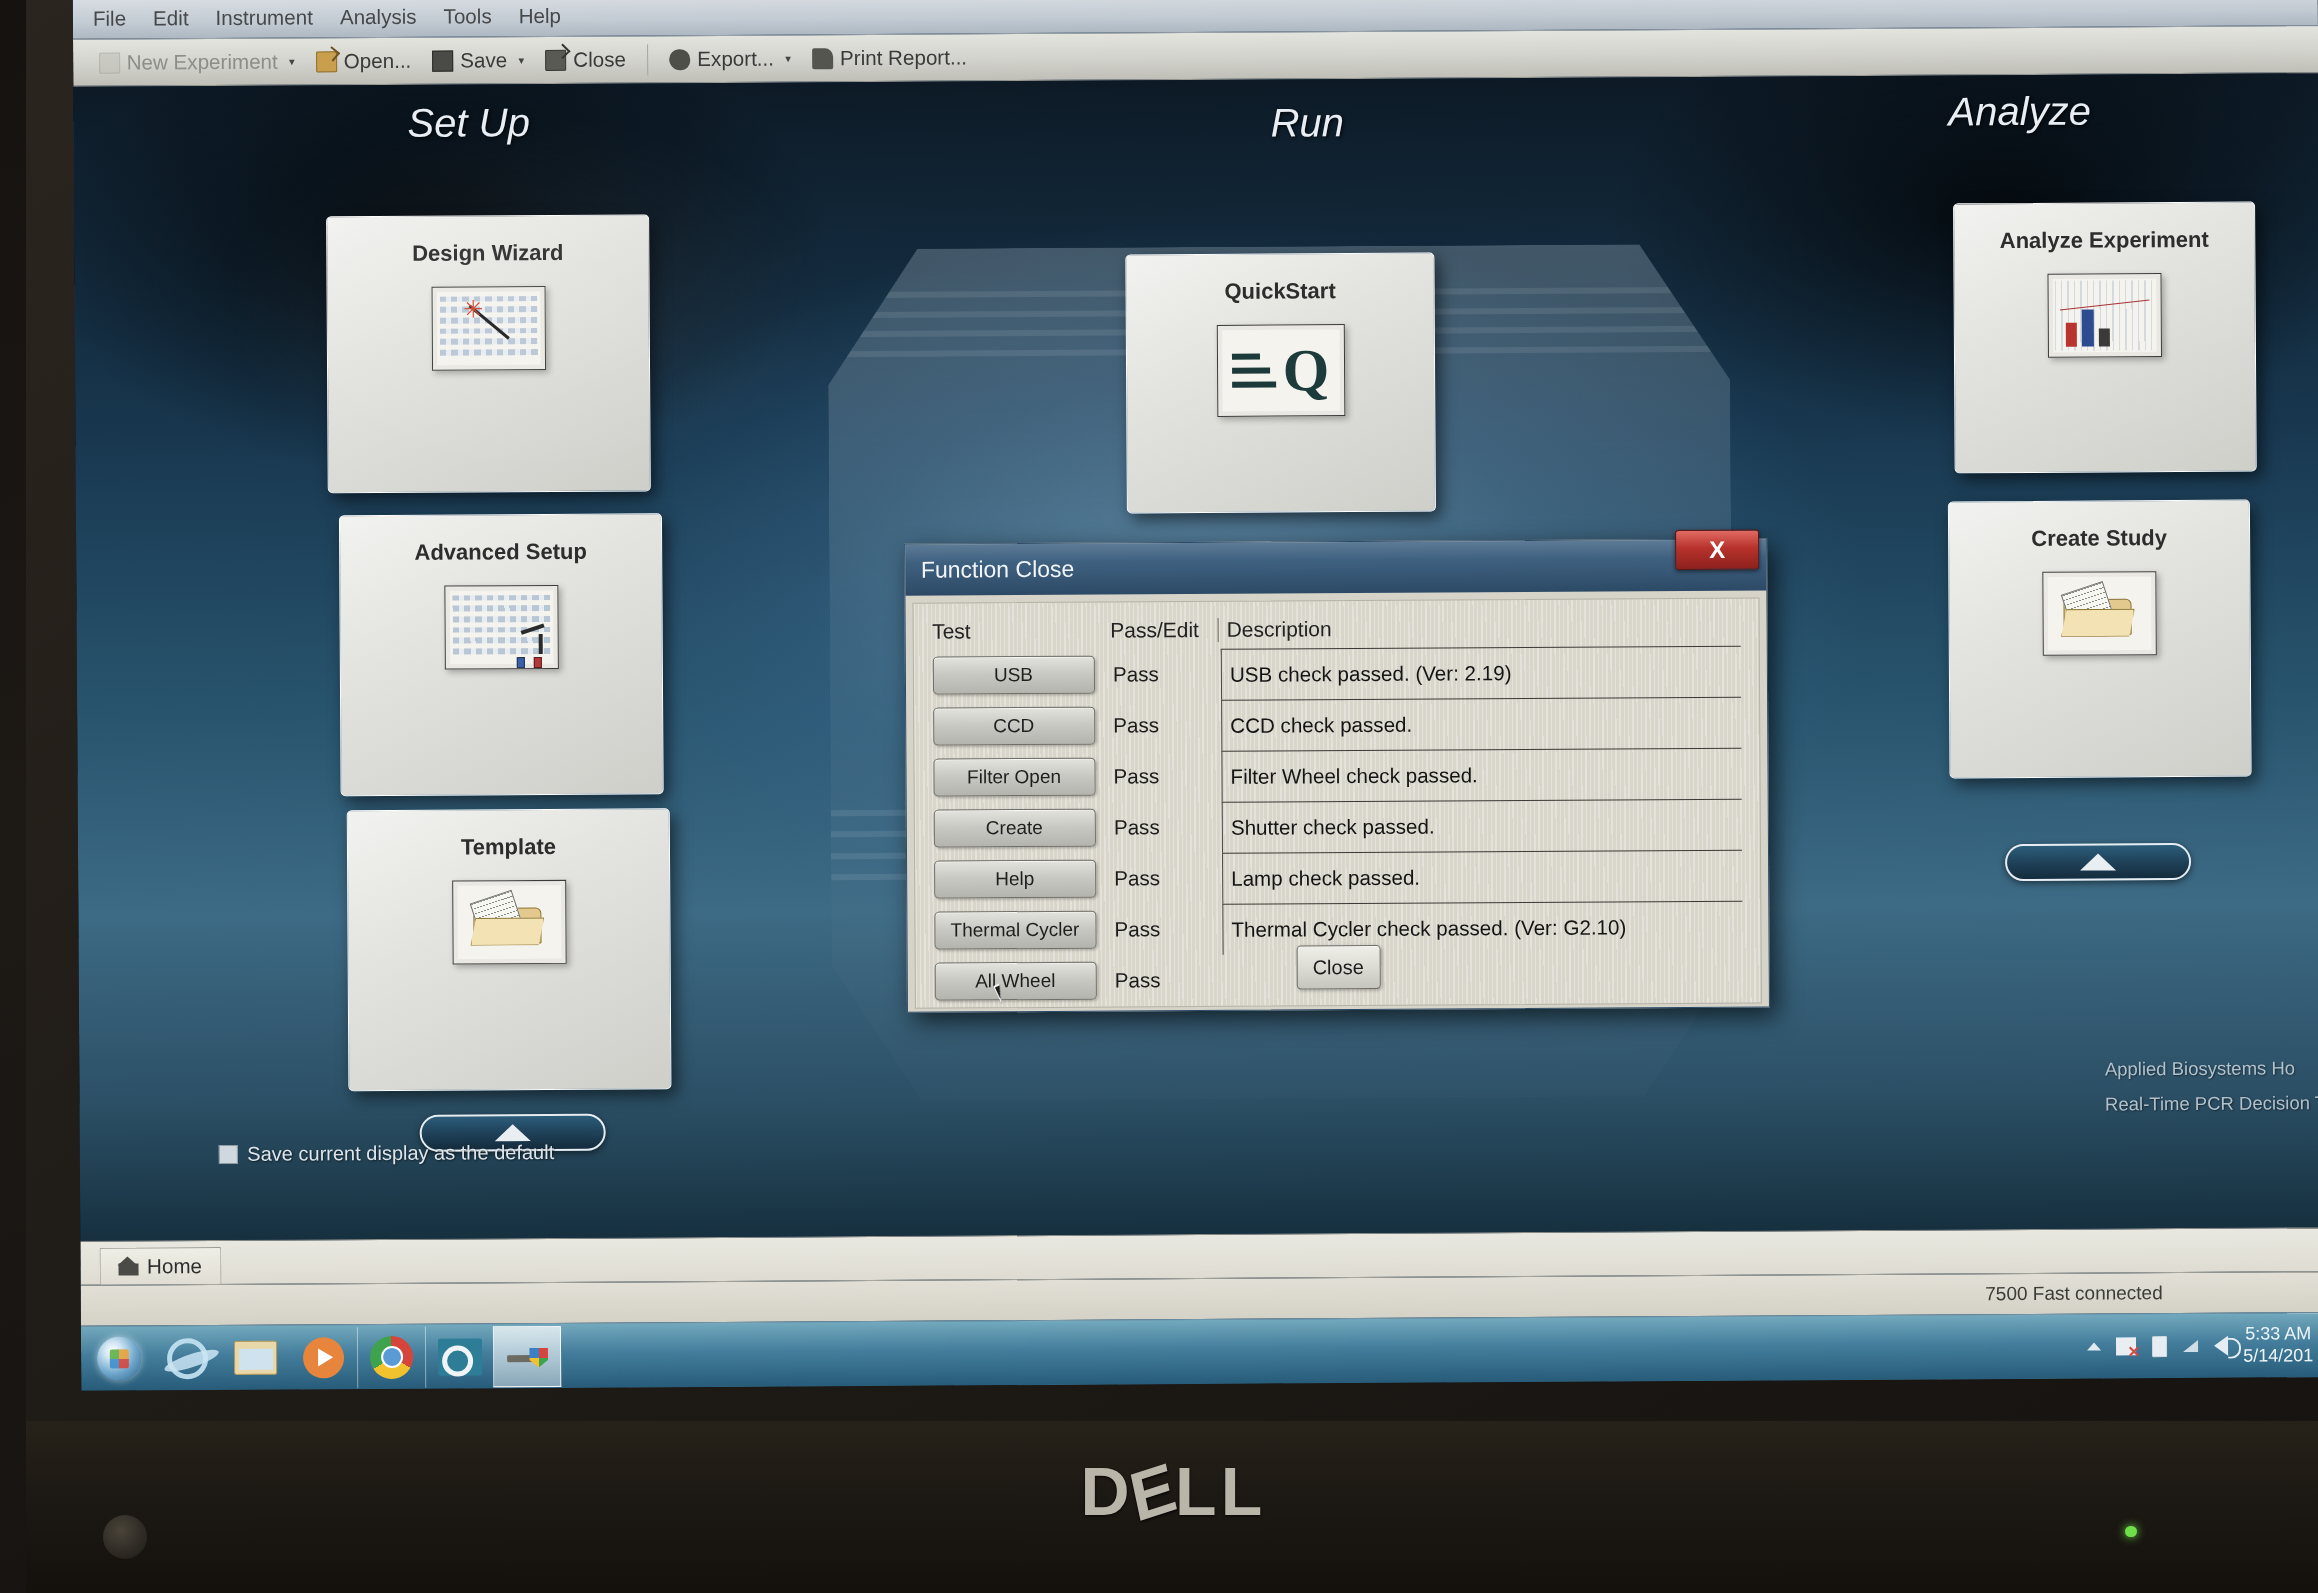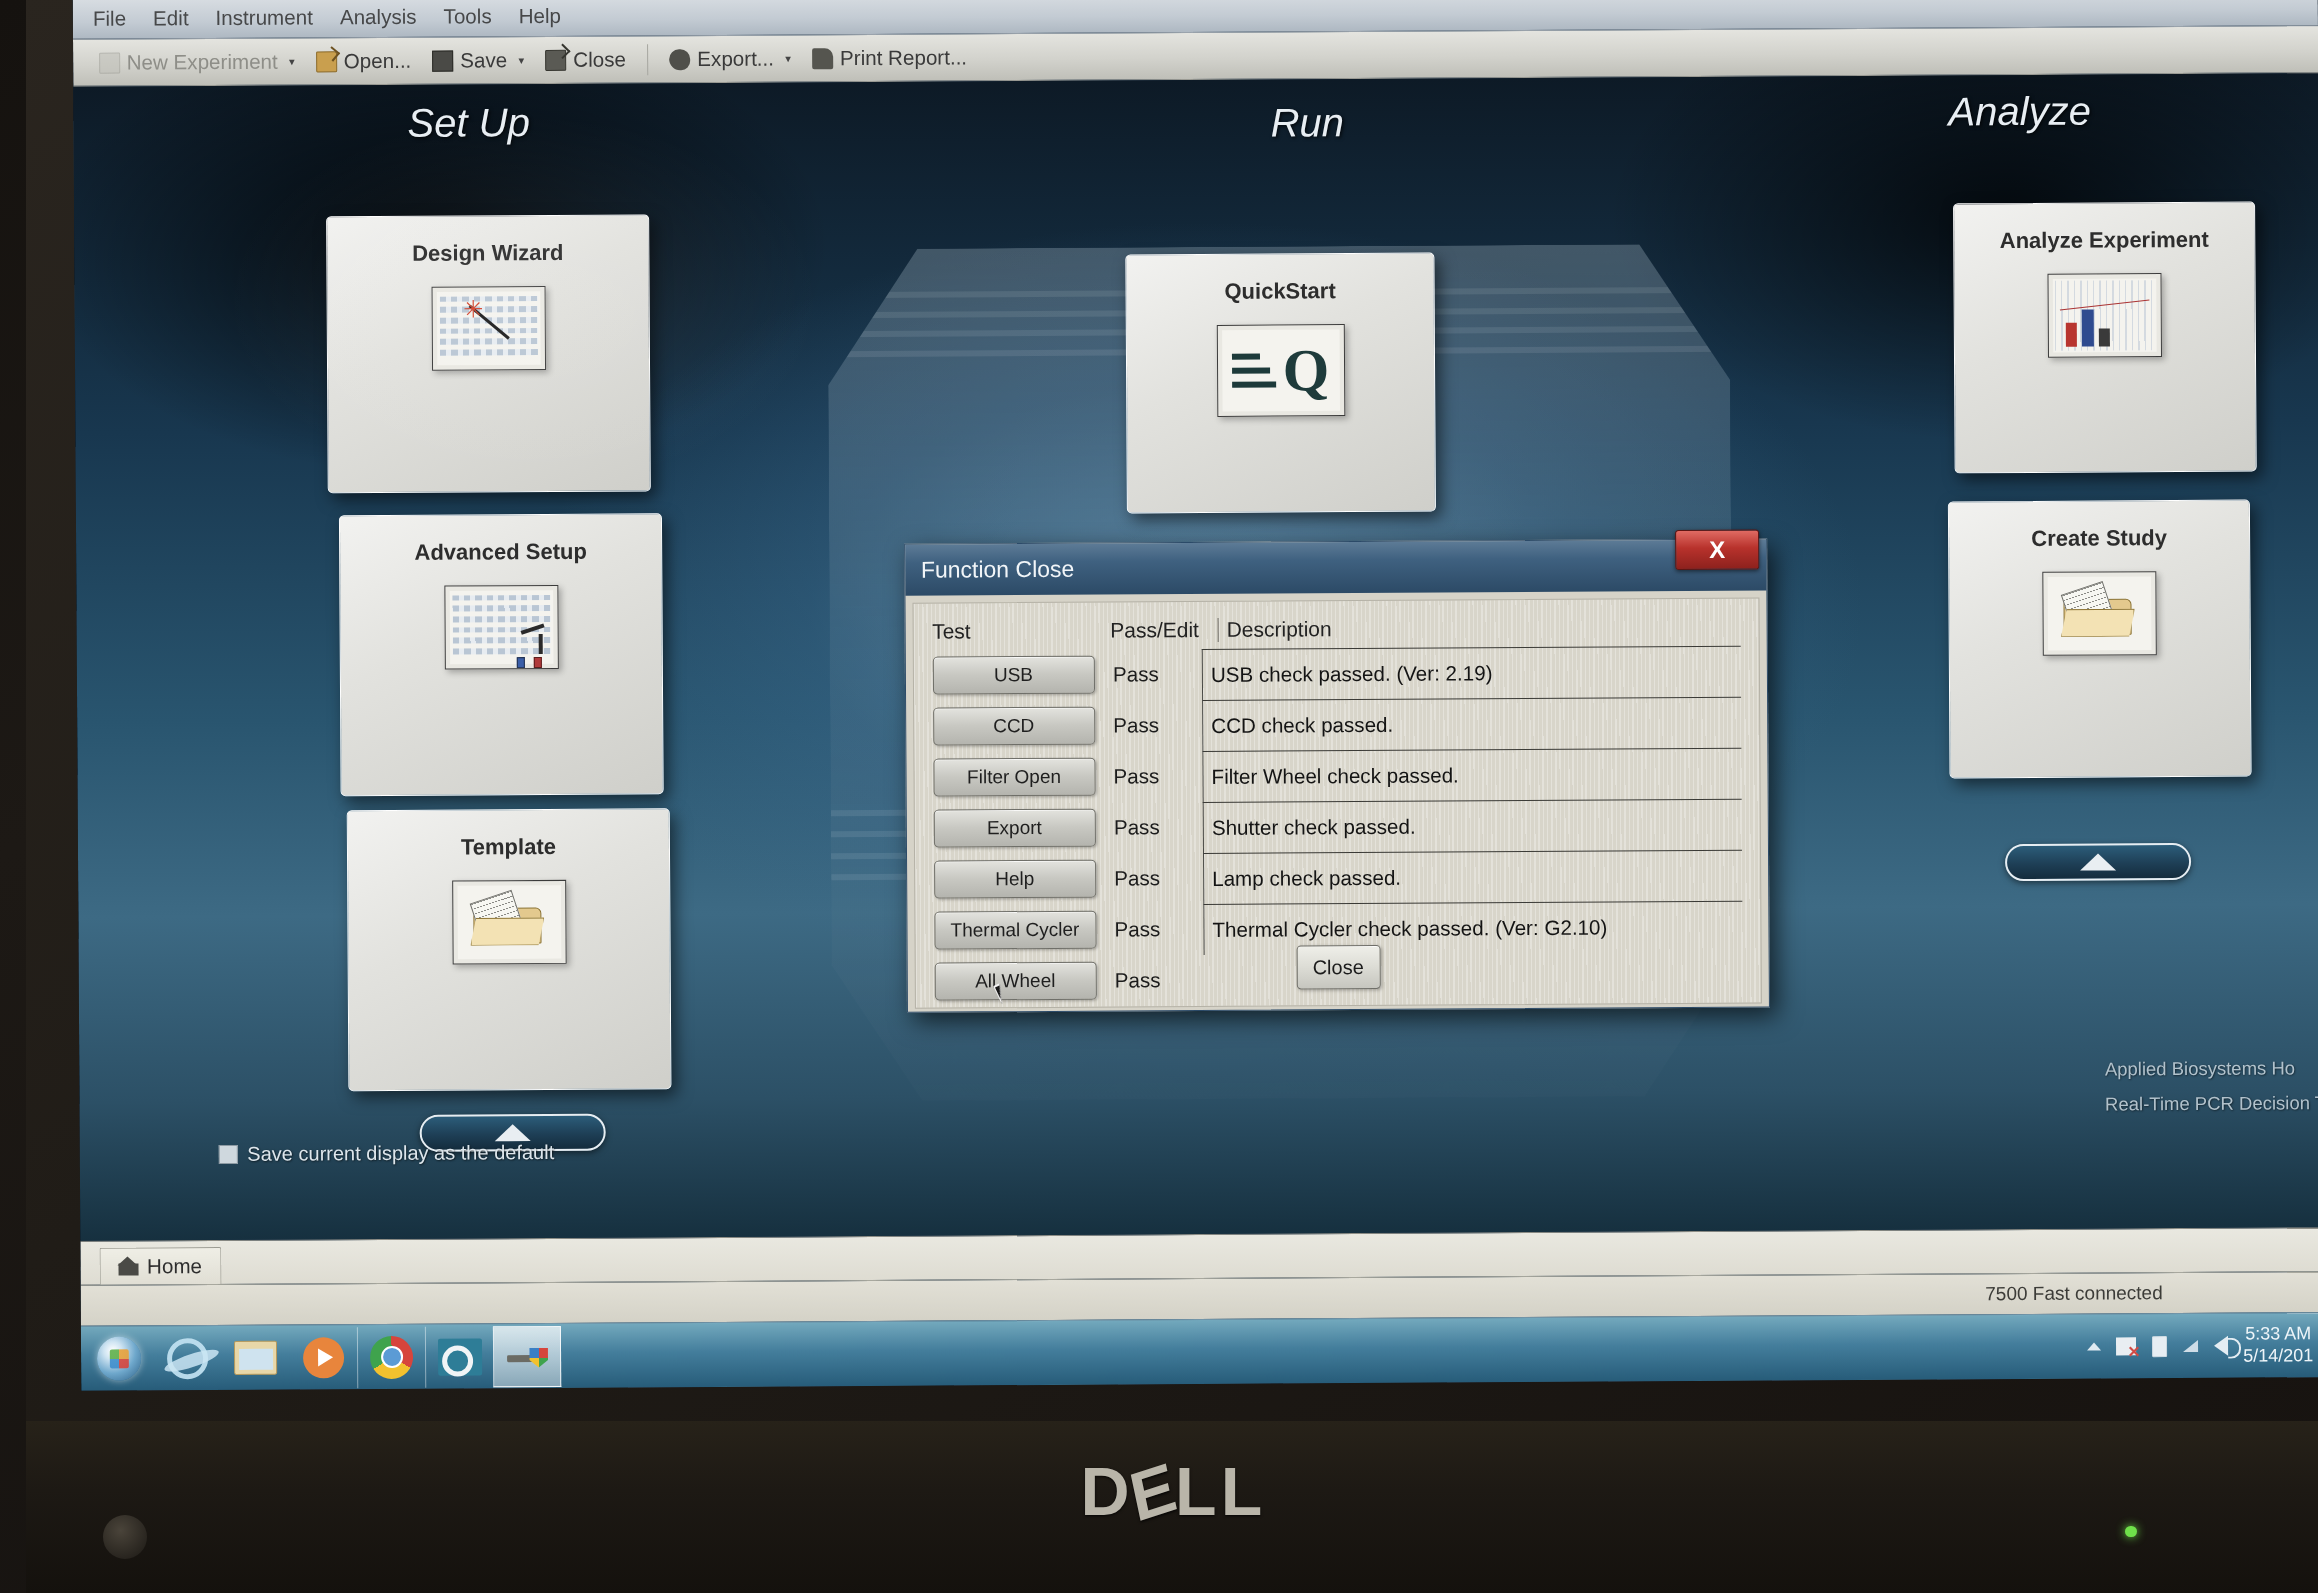--- a/index.html
+++ b/index.html
@@ -278,21 +278,21 @@
   .c-desc  { flex:1; padding-left:8.5px; border-left:1.4px solid #6e6c66; }
 
   .grid-row { display:flex; align-items:center; height:51px; }
   .test-btn {
     width:162px; height:38px; border-radius:5px;
     background: linear-gradient(180deg,#e3e3de 0%,#c8c8c2 48%,#b4b4ae 100%);
     border:0.7px solid #6f6f69; box-shadow: inset 0 0.7px 0 #fff, 1.4px 1.4px 2.8px rgba(0,0,0,.25);
     display:flex; align-items:center; justify-content:center;
     font-size:19px; color:#1f1f1f; position:relative;
   }
-  .pf-cell { width:107px; padding-left:18.5px; font-size:20.6px; color:#1c1c1c; }
+  .pf-cell { width:126px; padding-left:18.5px; font-size:20.6px; color:#1c1c1c; }
   .desc-cell {
     flex:1; height:51px; display:flex; align-items:center; padding-left:8.5px;
     font-size:20.6px; color:#141414; border-left:1.4px solid #4a4a46; border-top:1.4px solid #3a3a36;
   }
   .desc-cell.empty { border-left:none; border-top:none; }
   .dlg-footer { position:absolute; left:0; right:0; bottom:15.6px; display:flex; justify-content:center; }
   .close-btn {
     width:84px; height:44px; border-radius:4.3px;
     background: linear-gradient(180deg,#efefe9 0%,#dcdcd5 50%,#c6c6bf 100%);
     border:0.7px solid #6f6f69; box-shadow: inset 0 0.7px 0 #fff, 1.4px 1.4px 3.6px rgba(0,0,0,.28);
@@ -527,21 +527,21 @@
               <div class="grid-row">
                 <div class="test-btn">
                   <span>Filter Open</span>
                 </div>
                 <div class="pf-cell">Pass</div>
                 <div class="desc-cell">Filter Wheel check passed.</div>
               </div>
 
               <div class="grid-row">
                 <div class="test-btn">
-                  <span>Export</span>
+                  <span>Create</span>
                 </div>
                 <div class="pf-cell">Pass</div>
                 <div class="desc-cell">Shutter check passed.</div>
               </div>
 
               <div class="grid-row">
                 <div class="test-btn">
                   <span>Help</span>
                 </div>
                 <div class="pf-cell">Pass</div>

